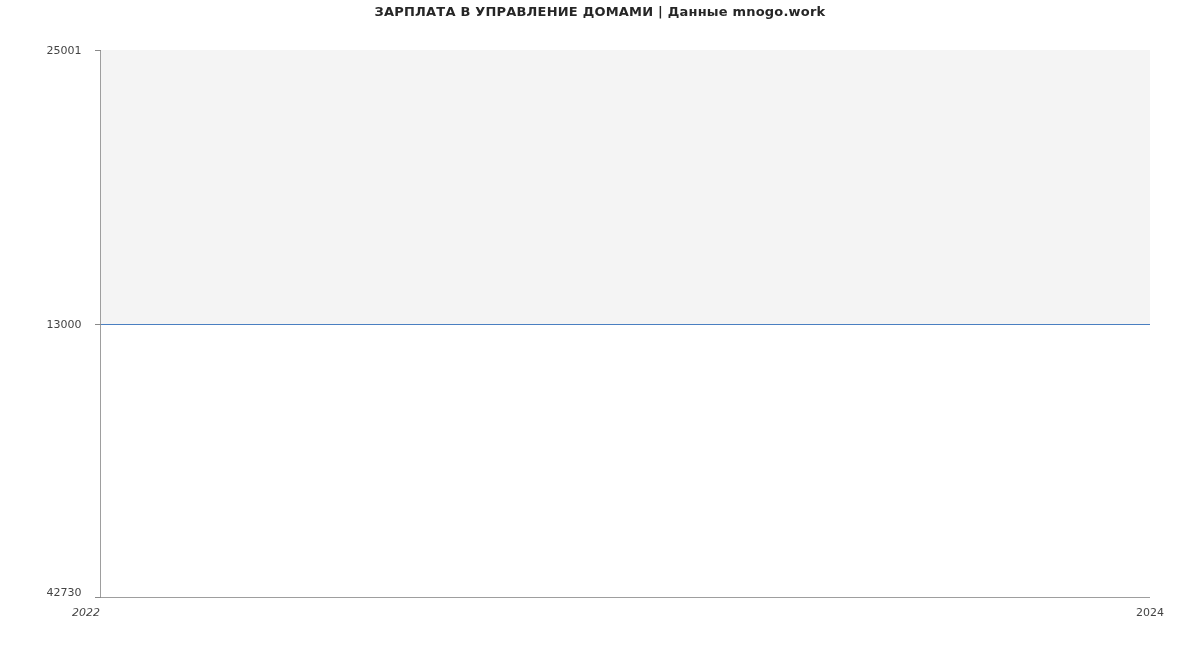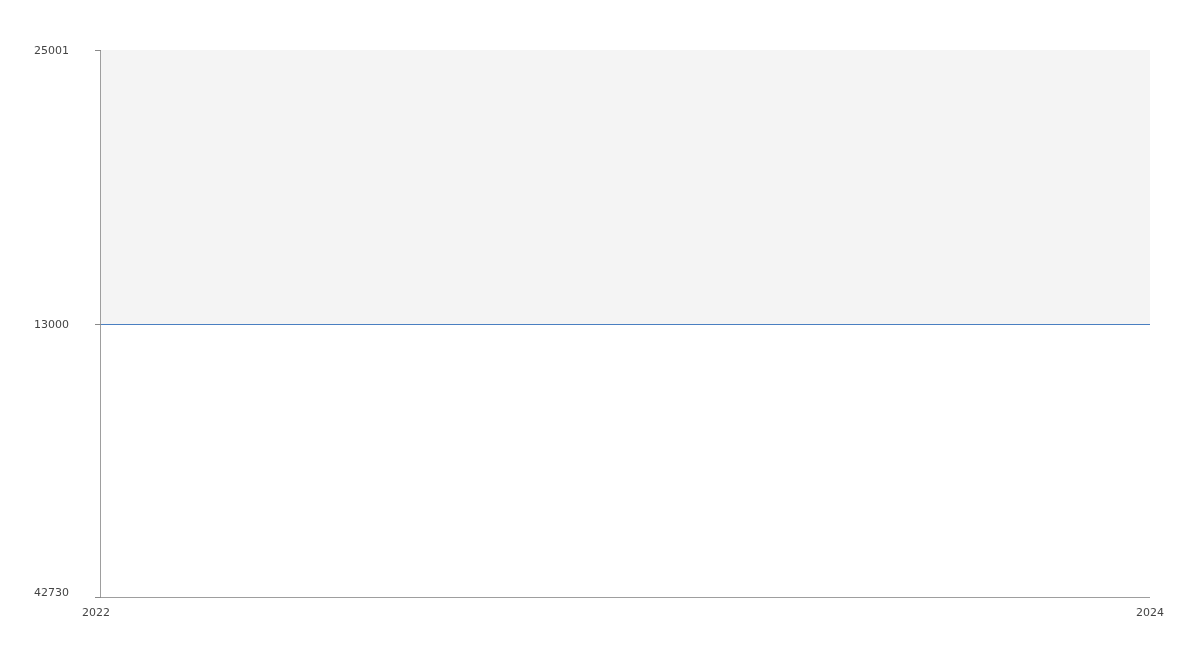--- a/index.html
+++ b/index.html
@@ -74,41 +74,42 @@
   .ytick.top    { top: 0; }
   .ytick.mid    { top: 50%; }
   .ytick.bottom { top: 100%; }
   
   .ylabel {
     position: absolute;
     right: 1106px; 
     font-size: 11px;
     color: #444444;
     transform: translateY(-50%);
-    text-align: left;
+    text-align: center;
     width: 60px;
   }
   .ylabel.top    { top: 50px; }
   .ylabel.mid    { top: 324px; }
   .ylabel.bottom { top: 598px; transform: translateY(-90%); }
   
   .xlabel {
     position: absolute;
     top: 606px;
     font-size: 11px;
     color: #444444;
   }
-  .xlabel.left  { left: 82px; }
+  .xlabel.left  { left: 72px; font-style: italic; }
   .xlabel.right { left: 1136px; text-align: center; }
 </style>
 </head>
 <body>
 
 <div class="chart-wrap">
 
+  <div class="title">ЗАРПЛАТА В УПРАВЛЕНИЕ ДОМАМИ | Данные mnogo.work</div>
 
   <div class="plot-area">
     <div class="band"></div>
     <div class="band-lower"></div>
     <div class="data-line"></div>
     <div class="ytick top"></div>
     <div class="ytick mid"></div>
     <div class="ytick bottom"></div>
   </div>
 

